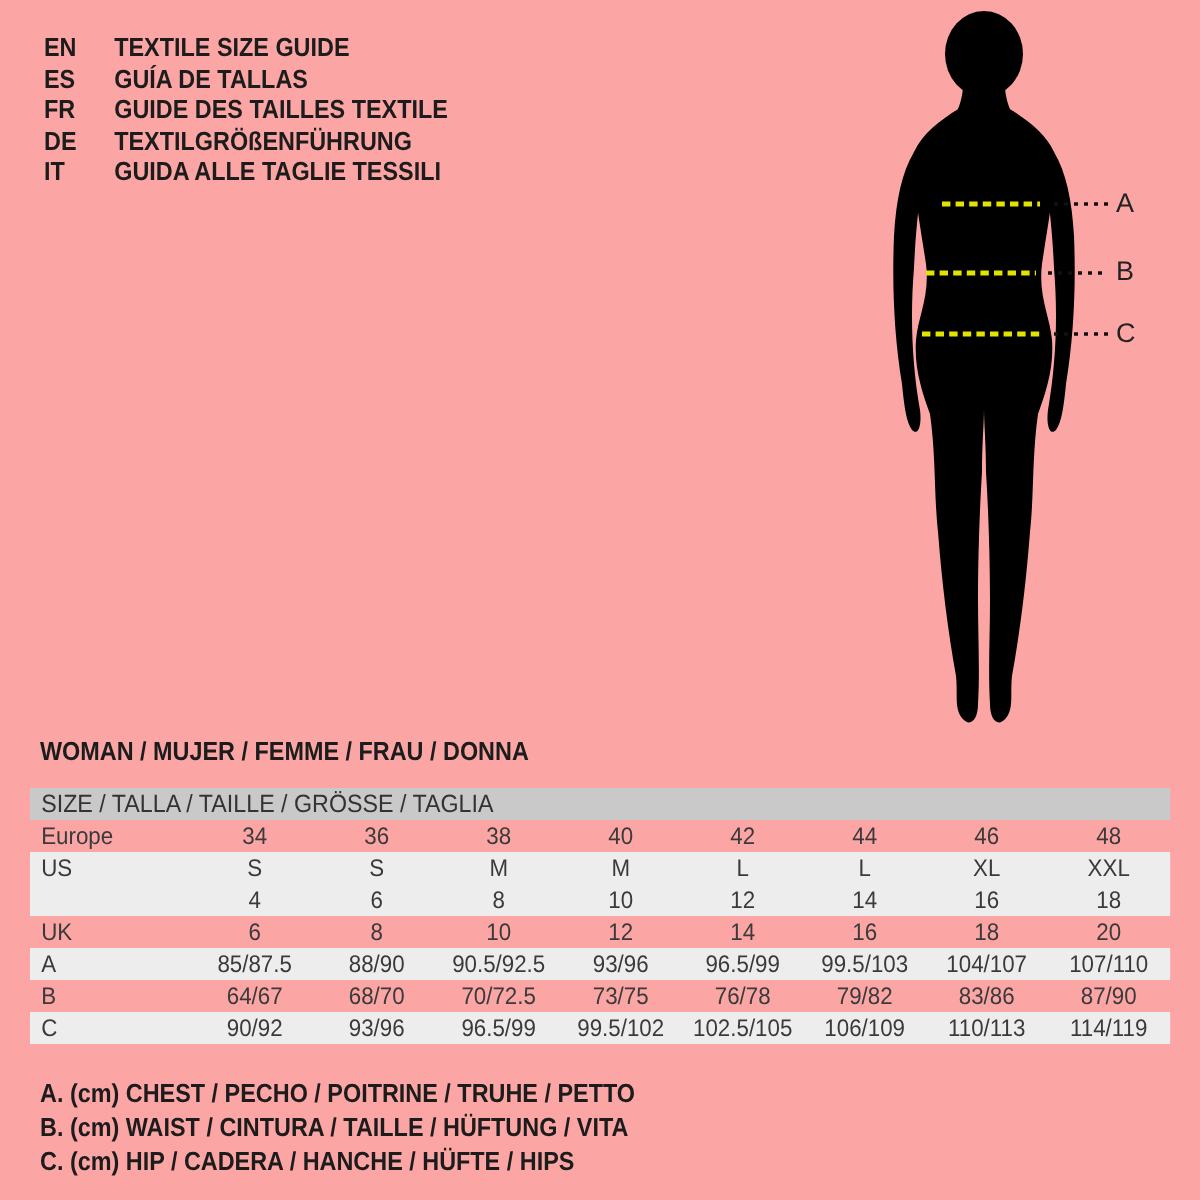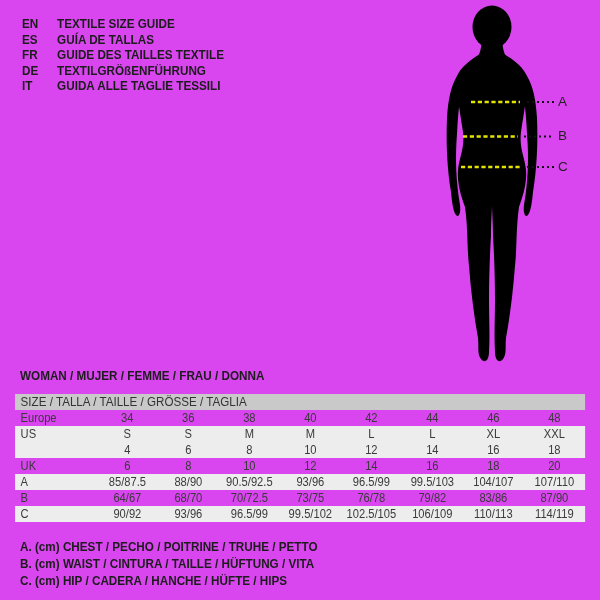--- a/index.html
+++ b/index.html
@@ -1,17 +1,17 @@
 <!DOCTYPE html>
 <html><head>
 <meta charset="utf-8">
 <style>
   html,body{margin:0;padding:0;background:#fff;width:600px;height:600px;overflow:hidden;
     font-family:"Liberation Sans", sans-serif;}
-  .canvas{position:relative;width:600px;height:600px;background:#d946ef;}
+  .canvas{position:relative;width:600px;height:600px;background:#fca5a5;}
 
   
   .lang-block{position:absolute;left:22px;top:16px;transform:scaleX(.9);transform-origin:0 0;
     color:#1c1c1c;}
   .lang-row{display:flex;height:15.6px;line-height:15.6px;}
   .lang-code{width:39px;font-size:13px;font-weight:bold;}
   .lang-name{font-size:13px;font-weight:bold;white-space:nowrap;}
 
   
   .figure{position:absolute;left:420px;top:0;width:180px;height:380px;}

